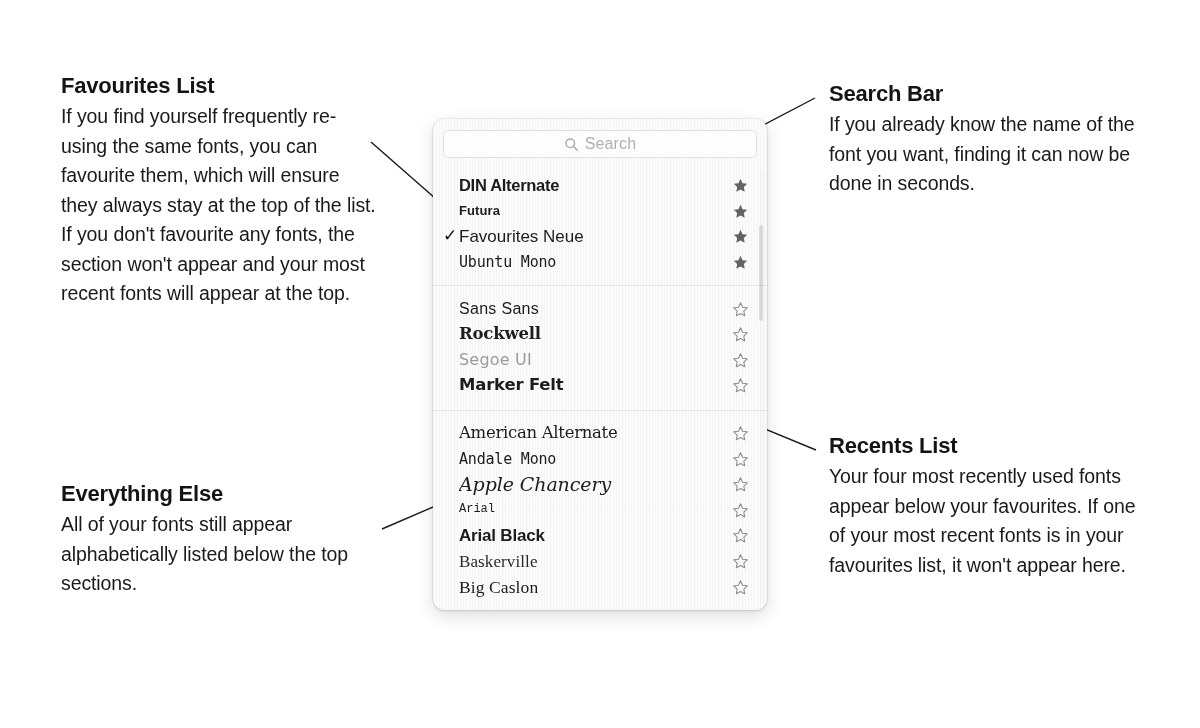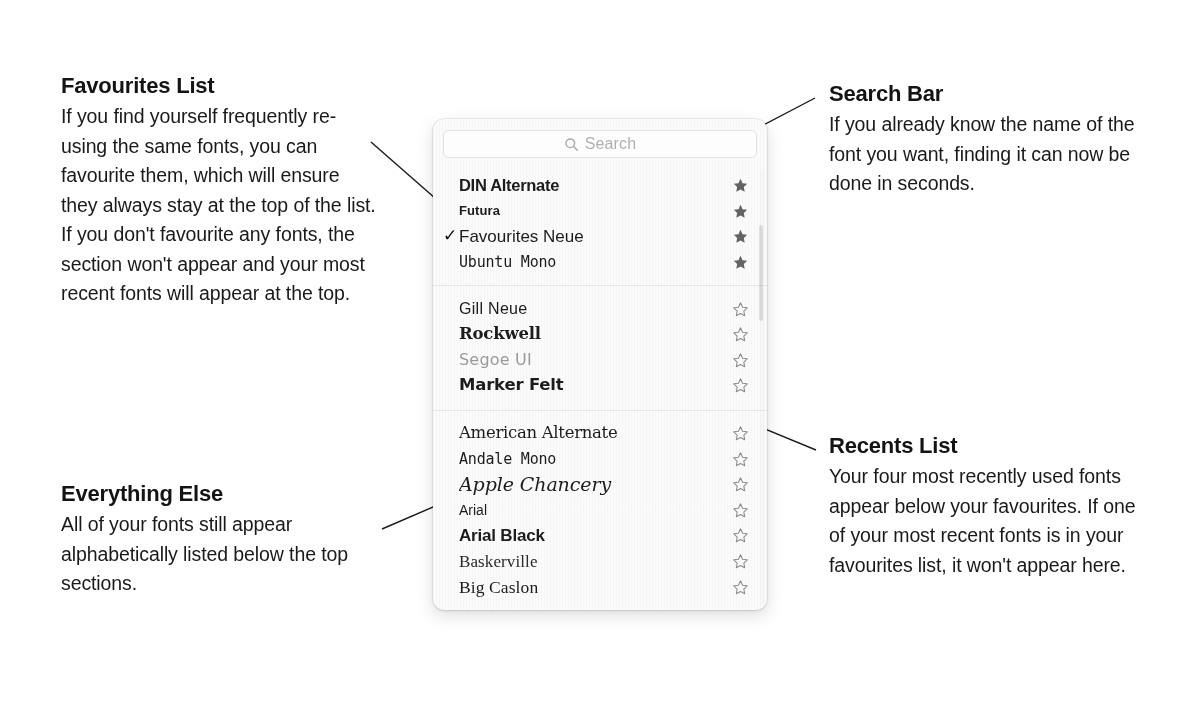--- a/index.html
+++ b/index.html
@@ -132,21 +132,21 @@
   .spec-futura    { font-family: "Liberation Sans", sans-serif; font-weight: 700; letter-spacing: 0.1px; font-size: 13px; }
   .spec-helvetica { font-family: "Liberation Sans", sans-serif; font-weight: 400; font-size: 17px; }
   .spec-ubuntu    { font-family: "DejaVu Sans Mono", monospace;  font-weight: 400; font-size: 15px; letter-spacing: -0.2px; }
   .spec-gillsans  { font-family: "Liberation Sans", sans-serif; font-weight: 400; font-size: 16px; letter-spacing: 0.3px; }
   .spec-rockwell  { font-family: "DejaVu Serif", serif; font-weight: 700; font-size: 16.5px; letter-spacing: -0.2px; }
   .spec-segoe     { font-family: "DejaVu Sans", sans-serif; font-weight: 400; font-size: 16px; color: #9a9a9a; letter-spacing: 0.2px; }
   .spec-marker    { font-family: "DejaVu Sans", sans-serif; font-weight: 700; font-size: 16.5px; letter-spacing: -0.2px; }
   .spec-amtype    { font-family: "DejaVu Serif", serif; font-weight: 400; font-size: 16.5px; letter-spacing: -0.3px; }
   .spec-andale    { font-family: "DejaVu Sans Mono", monospace; font-weight: 400; font-size: 15px; letter-spacing: -0.2px; }
   .spec-chancery  { font-family: "DejaVu Serif", serif; font-style: italic; font-weight: 400; font-size: 19px; letter-spacing: -0.1px; }
-  .spec-arial     { font-family: Liberation Sans, sans-serif; font-weight: 400; font-size: 14px; }
+  .spec-arial     { font-family: Liberation Mono, monospace; font-weight: 400; font-size: 12px; }
   .spec-arialblk  { font-family: "Liberation Sans", sans-serif; font-weight: 700; font-size: 17px; letter-spacing: -0.2px; }
   .spec-baskerv   { font-family: "Liberation Serif", serif; font-weight: 400; font-size: 17px; letter-spacing: 0.1px; color: #2a2a2a; }
   .spec-bigcaslon { font-family: "Liberation Serif", serif; font-weight: 400; font-size: 17.5px; letter-spacing: 0.1px; color: #1c1c1c; }
 
   
   #scrollbar-track {
     position: absolute;
     right: 2px; top: 50px;
     width: 5px; height: 436px;
     background: rgba(0,0,0,0.015);
@@ -238,21 +238,21 @@
           <span class="star-slot">
             <svg width="17" height="17" viewBox="0 0 24 24">
               <path d="M12 2.6l2.9 6.1 6.6.9-4.8 4.6 1.2 6.6L12 17.7 6.1 20.8l1.2-6.6L2.5 9.6l6.6-.9z" fill="#636363" stroke="none"></path>
             </svg>
           </span>
         </div>
       </div>
       <div class="section" id="sec-recents">
         <div class="font-row">
           <span class="check-slot"></span>
-          <span class="font-name spec-gillsans">Gill Neue</span>
+          <span class="font-name spec-gillsans">Sans Sans</span>
           <span class="star-slot">
             <svg width="17" height="17" viewBox="0 0 24 24">
               <path d="M12 2.6l2.9 6.1 6.6.9-4.8 4.6 1.2 6.6L12 17.7 6.1 20.8l1.2-6.6L2.5 9.6l6.6-.9z" fill="none" stroke="#8c8c8c" stroke-width="1.5" stroke-linejoin="round"></path>
             </svg>
           </span>
         </div>
         <div class="font-row">
           <span class="check-slot"></span>
           <span class="font-name spec-rockwell">Rockwell</span>
           <span class="star-slot">

